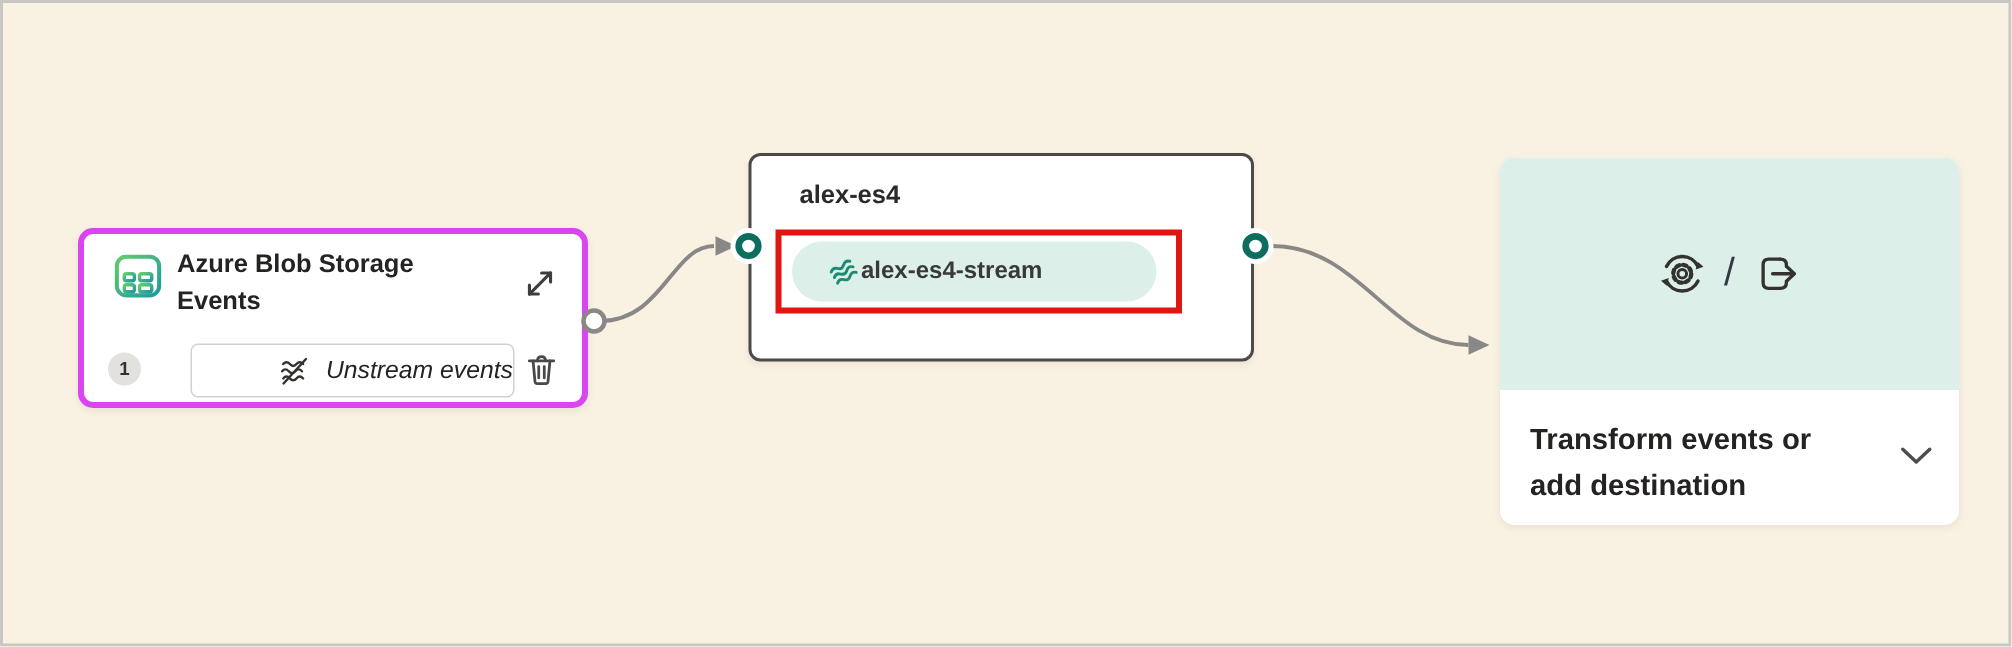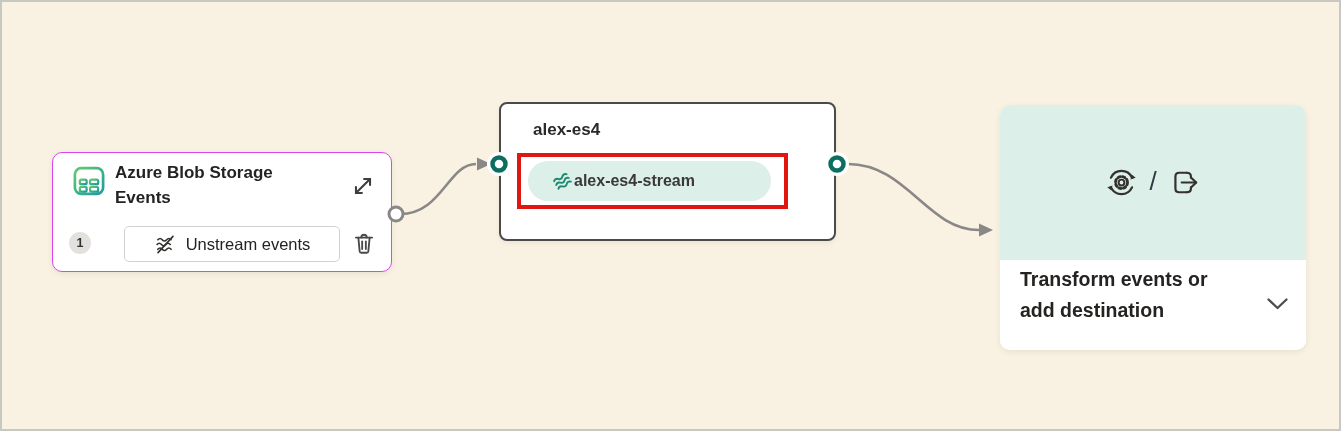--- a/index.html
+++ b/index.html
@@ -20,41 +20,41 @@
     position:relative;width:1341px;height:431px;
     background:var(--canvas-background);
     border:2px solid var(--canvas-border);
     overflow:hidden;
   }
   .edges{position:absolute;left:0;top:0;width:1341px;height:431px;z-index:5;pointer-events:none;}
   .edges circle{pointer-events:auto;}
   .card{position:absolute;background:var(--card-background);z-index:2;}
 
   
-  .card-source{left:50px;top:150px;width:340px;height:120px;border:1px solid #d946ef;border-radius:10px;box-shadow:0 2px 6px rgba(0,0,0,.07);}
+  .card-source{left:50px;top:150px;width:340px;height:120px;border:4px solid #d946ef;border-radius:10px;box-shadow:0 2px 6px rgba(0,0,0,.07);}
   .src-icon{position:absolute;left:18px;top:10px;width:36px;height:36px;}
   .src-title{position:absolute;left:62px;top:7px;width:182px;font-size:17px;line-height:25px;font-weight:700;color:var(--text-primary);}
   .expand-btn{position:absolute;right:15px;top:20px;width:26px;height:26px;background:none;border:none;cursor:pointer;padding:0;}
   .badge{position:absolute;left:16px;top:79px;width:22px;height:22px;border-radius:50%;background:#e3e1de;color:#323130;font-size:12.5px;font-weight:600;display:flex;align-items:center;justify-content:center;}
-  .unstream-btn{position:absolute;left:71px;top:73px;width:216px;height:36px;background:#fff;border:1px solid #d3d1cf;border-radius:5px;display:flex;align-items:center;justify-content:center;gap:9px;cursor:pointer;}
+  .unstream-btn{position:absolute;left:71px;top:73px;width:216px;height:36px;background:#fff;border:1px solid #d3d1cf;border-radius:5px;display:flex;align-items:center;justify-content:flex-end;gap:9px;cursor:pointer;font-style:italic;}
   .unstream-btn .lbl{font-size:16.5px;color:var(--text-primary);}
   .trash-btn{position:absolute;right:14px;top:77px;width:26px;height:26px;background:none;border:none;cursor:pointer;padding:0;}
 
   
   .card-stream{left:497px;top:100px;width:337px;height:139px;border:2.5px solid var(--node-border-dark);border-radius:8px;box-shadow:0 2px 5px rgba(0,0,0,.06);}
   .stream-title{position:absolute;left:32px;top:16px;font-size:17px;font-weight:700;color:#2b2a29;}
   .pill{position:absolute;left:27px;top:57px;width:243px;height:40px;border-radius:20px;background:var(--mint);display:flex;align-items:center;padding-left:23px;cursor:pointer;}
   .pill .lbl{font-size:16px;font-weight:600;color:#3a3938;}
   .red-box{position:absolute;left:16px;top:49px;width:271px;height:56px;border:4px solid var(--highlight-red);z-index:6;pointer-events:none;}
 
   
   .card-dest{left:998px;top:103px;width:306px;height:245px;border-radius:10px;box-shadow:0 2px 6px rgba(0,0,0,.07);overflow:hidden;cursor:pointer;}
   .dest-top{height:155px;background:var(--mint);display:flex;align-items:center;justify-content:center;gap:12px;}
   .dest-slash{font-size:26px;font-weight:400;color:#323a42;transform:translateY(-1px);}
-  .dest-bottom{position:relative;height:90px;background:#fff;padding:4px 20px 0 20px;}
+  .dest-bottom{position:relative;height:90px;background:#fff;padding:18px 20px 0 20px;}
   .dest-label{width:218px;font-size:19.5px;line-height:31px;font-weight:700;color:var(--text-primary);}
   .chev{position:absolute;right:17px;top:37px;width:23px;height:14px;cursor:pointer;}
 
   svg{display:block;}
 </style>
 </head>
 <body>
 
 <div class="canvas">
 

